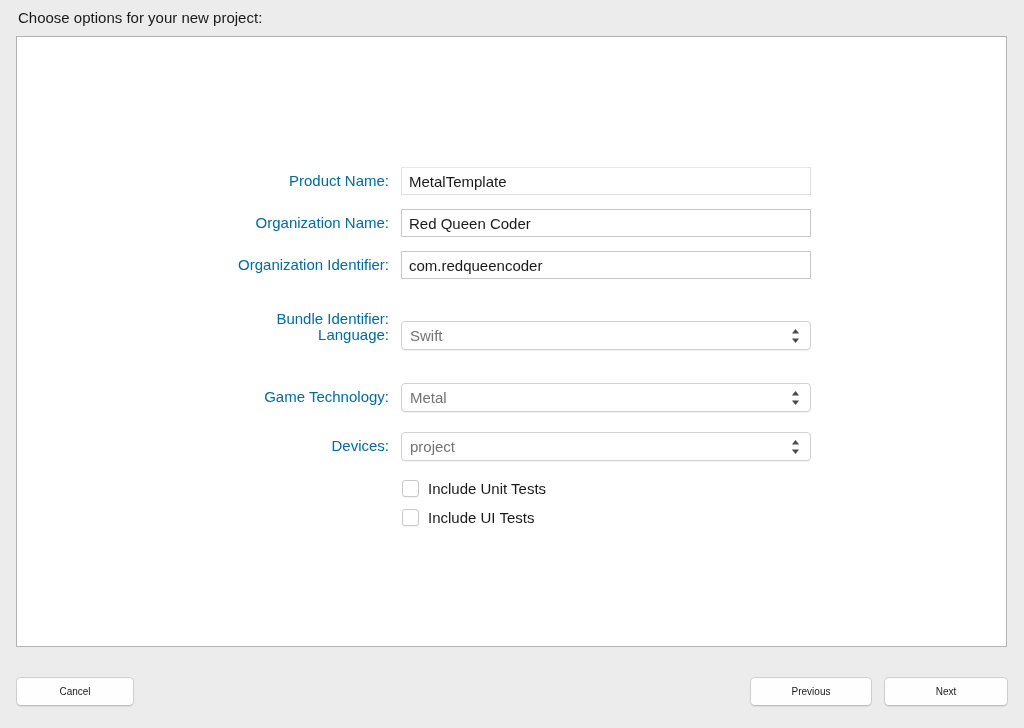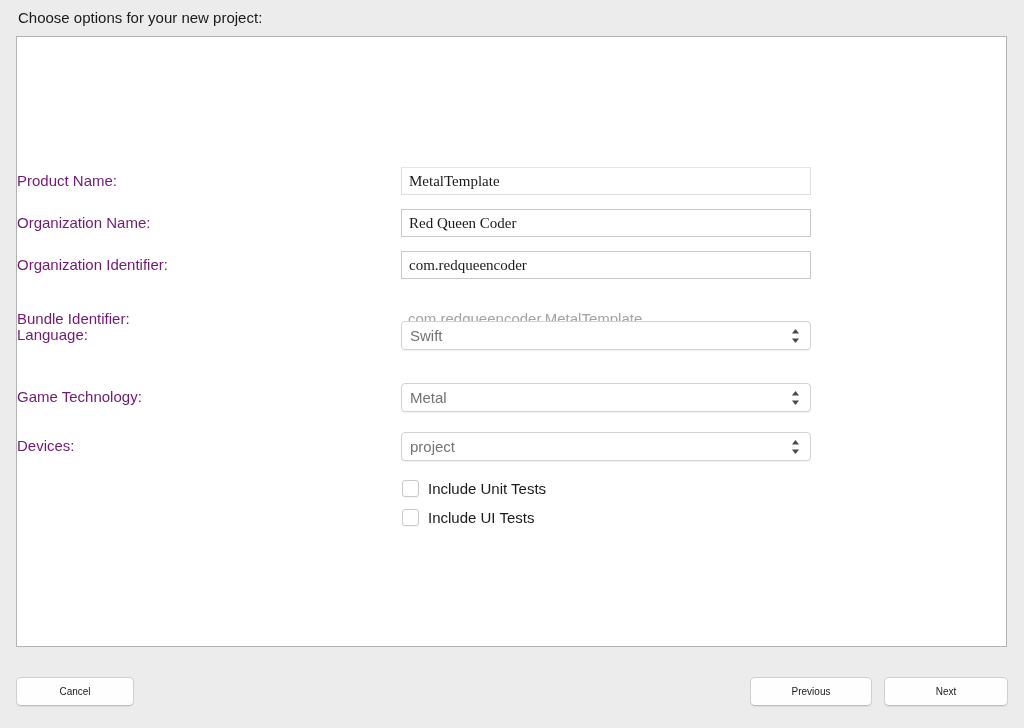--- a/index.html
+++ b/index.html
@@ -50,43 +50,43 @@
   }
   .row {
     position: absolute;
     left: 0;
     height: 30px;
   }
   .row-label {
     position: absolute;
     left: 0;
     width: 372px;
-    text-align: left;
+    text-align: right;
     font-size: 15px;
     line-height: 30px;
-    color: #701a75;
+    color: #0369a1;
     white-space: nowrap;
   }
   .row-control {
     position: absolute;
     left: 384px;
     width: 410px;
     height: 30px;
     box-sizing: border-box;
   }
 
   
   .textfield {
     width: 100%;
     height: 28px;
     margin-top: 1px;
     box-sizing: border-box;
     background: #ffffff;
     border: 1px solid #c8c8c8;
-    font-family: Liberation Serif, serif;
+    font-family: Liberation Sans, sans-serif;
     font-size: 15px;
     color: #1a1a1a;
     padding: 0 7px;
     outline: none;
     border-radius: 0;
   }
   
   .textfield.faint {
     border-color: #dedede;
     border-top-color: #e6e6e6;
@@ -205,23 +205,20 @@
       <div class="row" style="top: 171px; width: 100%;">
         <div class="row-label">Organization Name:</div>
         <div class="row-control"><input type="text" class="textfield" value="Red Queen Coder" style=""></div>
       </div>
       <div class="row" style="top: 213px; width: 100%;">
         <div class="row-label">Organization Identifier:</div>
         <div class="row-control"><input type="text" class="textfield" value="com.redqueencoder" style=""></div>
       </div>
       <div class="row" style="top: 267px; width: 100%; padding-left: 39px;">
         <div class="row-label">Bundle Identifier:</div>
-        <div class="row-control">
-          <div class="static-value">com.redqueencoder.MetalTemplate</div>
-        </div>
       </div>
       <div class="row" style="top: 283px; width: 100%; padding-left: 41px;">
         <div class="row-label">Language:</div>
         <div class="row-control">
           <div class="popup">
             <div class="popup-value">Swift</div>
             <span class="popup-chevrons"><svg viewBox="0 0 11 17" width="11" height="17" aria-hidden="true">
                 <path d="M5.5 1.6 L9.1 6.0 L1.9 6.0 Z" fill="#4a4a4a"></path>
                 <path d="M5.5 15.4 L9.1 11.0 L1.9 11.0 Z" fill="#4a4a4a"></path>
               </svg></span>

